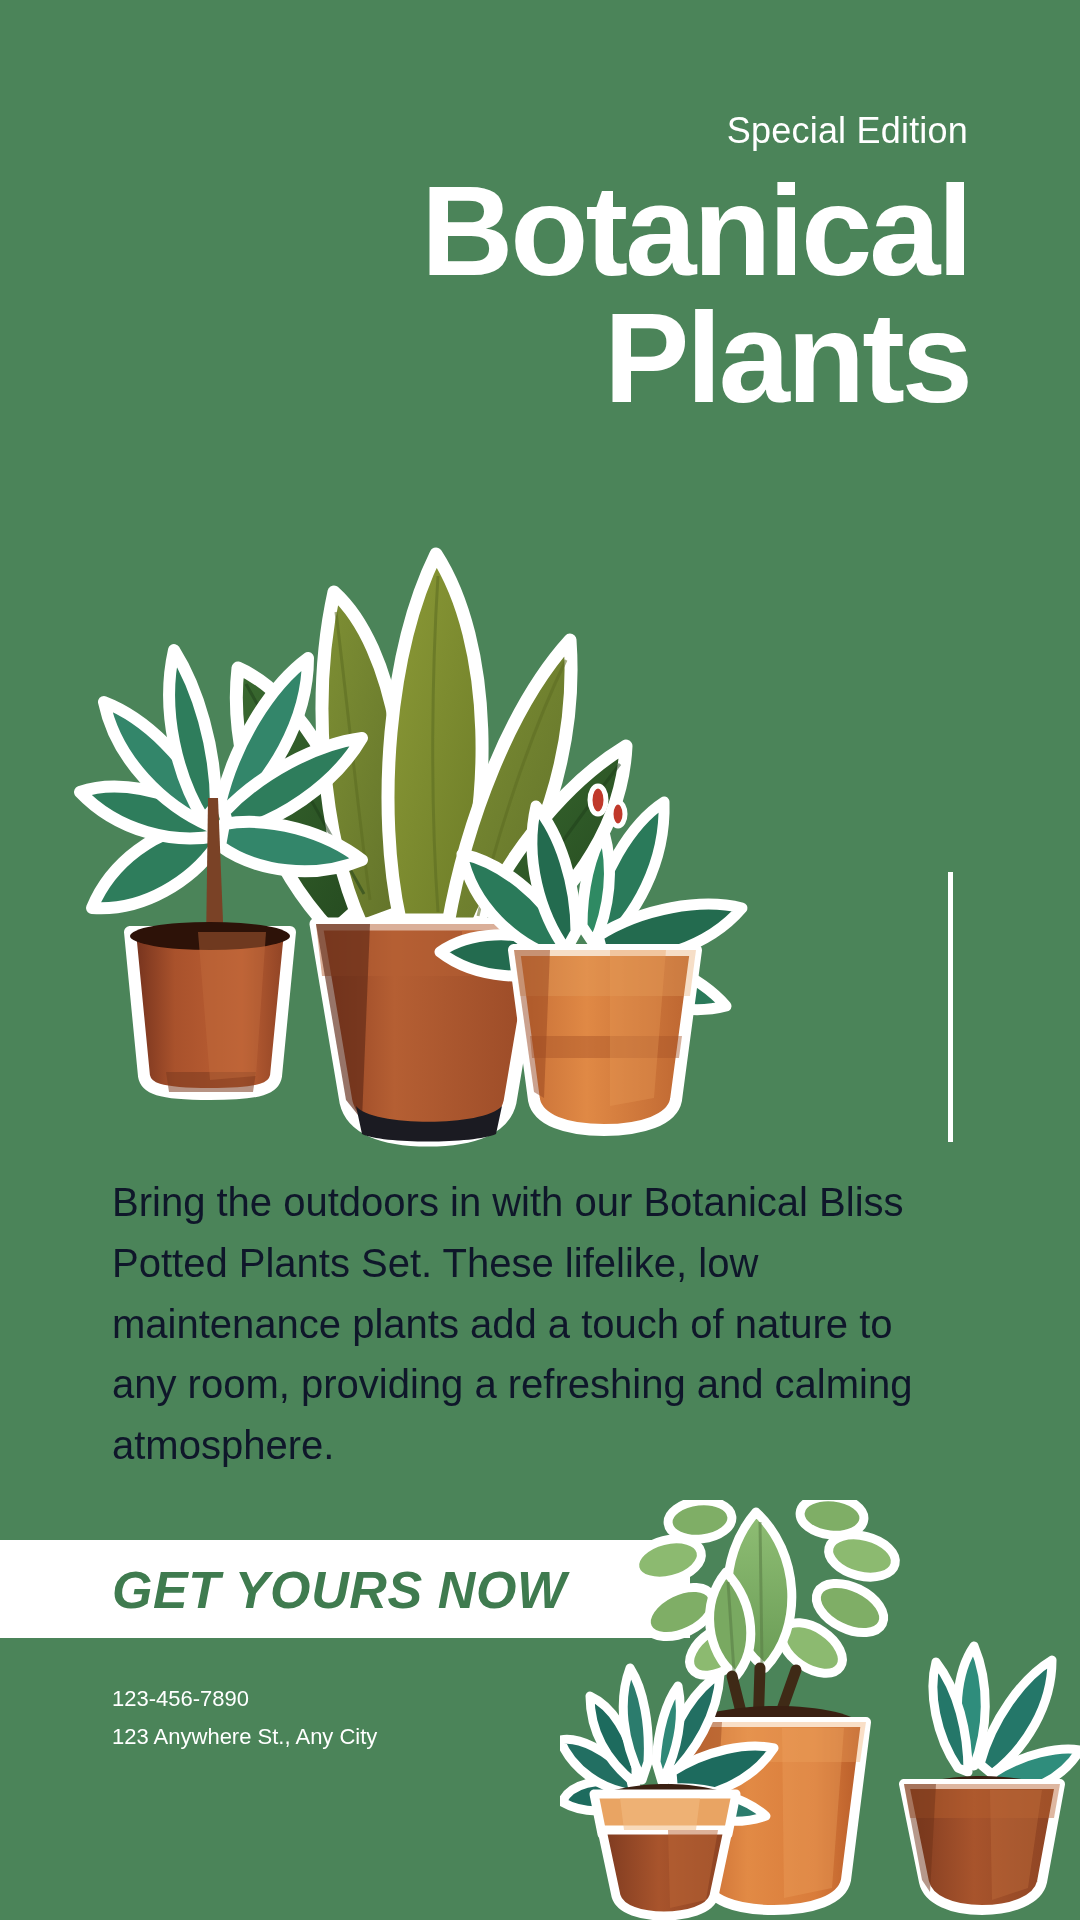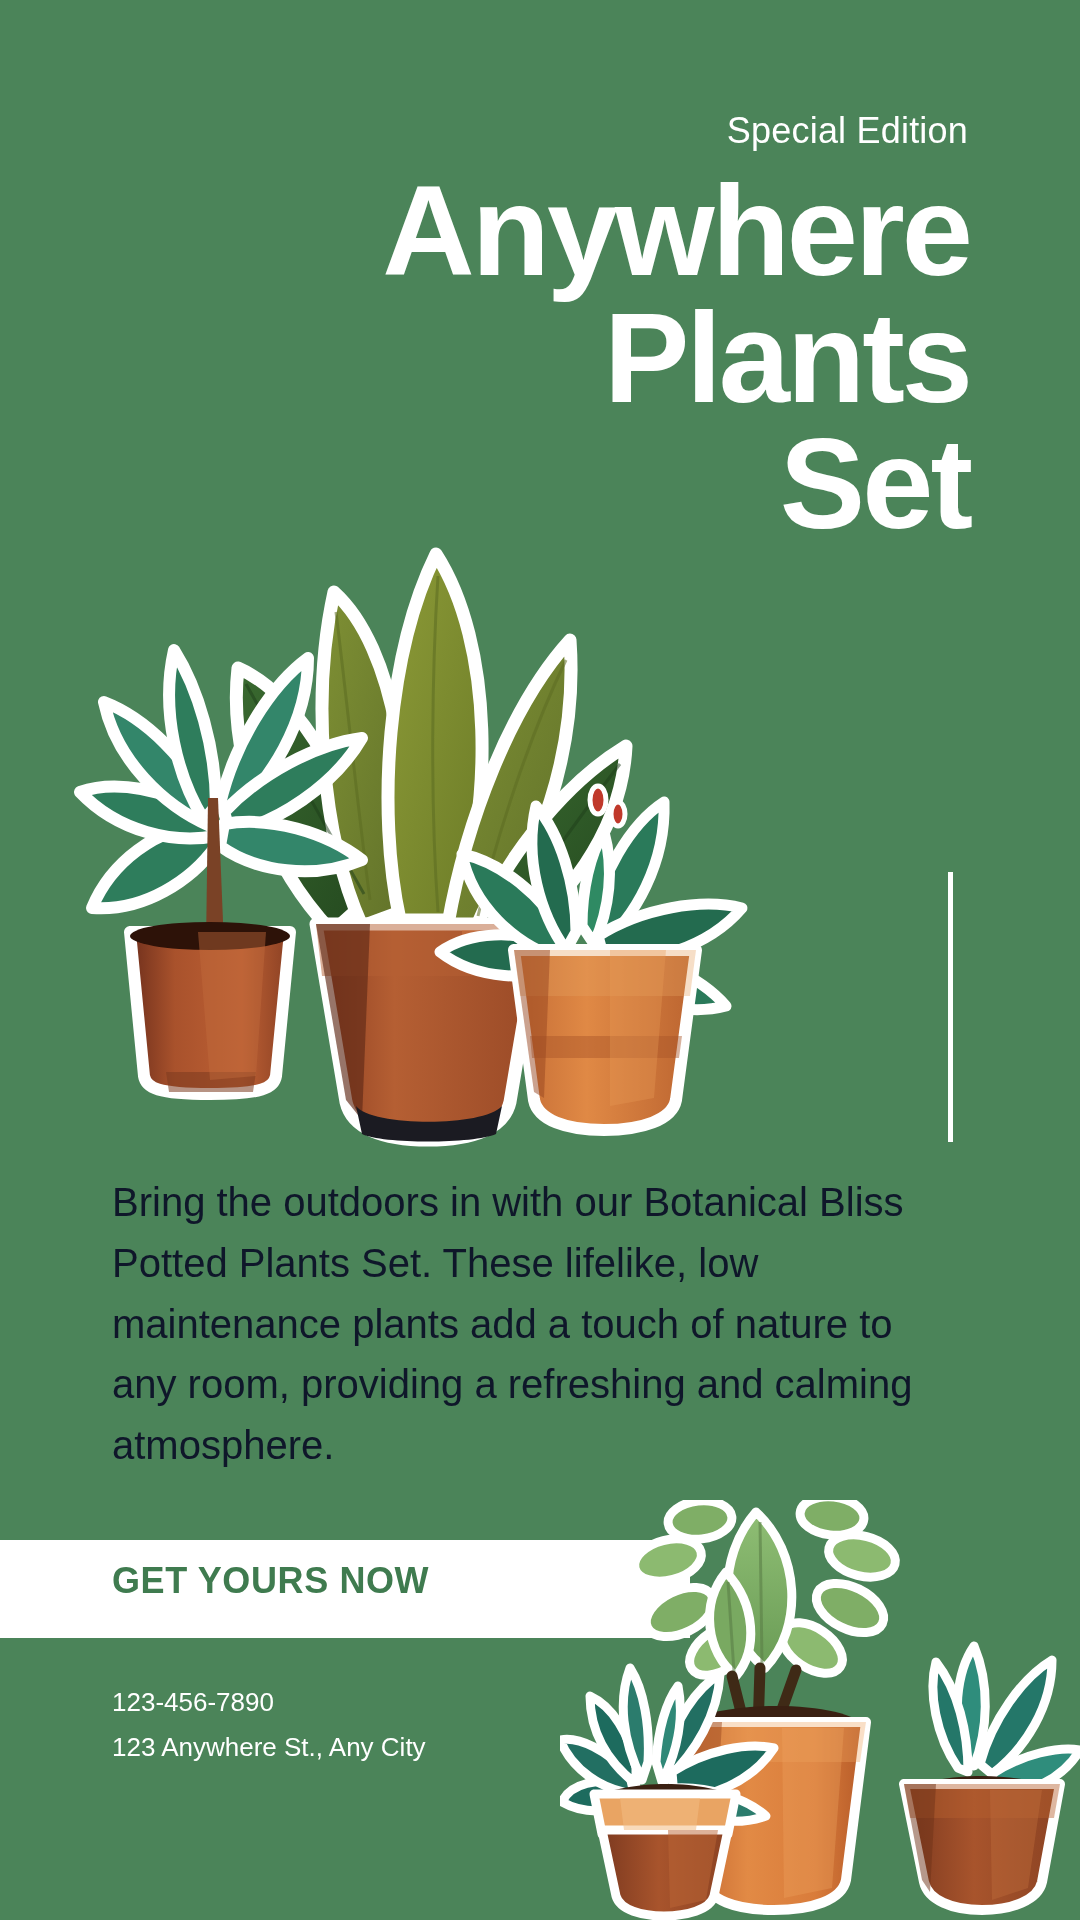--- a/index.html
+++ b/index.html
@@ -77,34 +77,35 @@
   .cta-banner {
     position:absolute;
     left:0; top:1540px;
     width:690px; height:98px;
     background:#ffffff;
     z-index:4;
   }
   .cta-label {
     position:absolute;
     left:112px; top:1560px;
-    font-size:36px;
+    font-size:52px;
     font-weight:700;
     color:#3f7b4f;
     letter-spacing:.6px;
     z-index:8;
     white-space:nowrap;
+    font-style:italic;
   }
 
   
   .contact {
     position:absolute;
     left:112px; top:1680px;
     color:#ffffff;
-    font-size:26px;
+    font-size:22px;
     line-height:1.72;
     font-weight:400;
     z-index:8;
   }
   .contact div { white-space:nowrap; }
 
   
   .corner-art {
     position:absolute;
     right:0px; bottom:0px;
@@ -114,23 +115,22 @@
   .corner-art svg { width:100%; height:100%; display:block; }
 </style>
 </head>
 <body>
 
 <div class="poster">
 
   <div class="special-edition">Special Edition</div>
 
   <div class="headline">
-    <span class="ln">Anywhere</span>
+    <span class="ln">Botanical</span>
     <span class="ln">Plants</span>
-    <span class="ln">Set</span>
   </div>
 
   <div class="divider"></div>
 
   <div class="hero-art">
     <svg viewBox="0 0 700 670" xmlns="http://www.w3.org/2000/svg">
       <defs>
         <linearGradient id="olive1" x1="0" y1="0" x2="1" y2="1">
           <stop offset="0%" stop-color="#8c9a37"></stop>
           <stop offset="100%" stop-color="#6d7d28"></stop>

